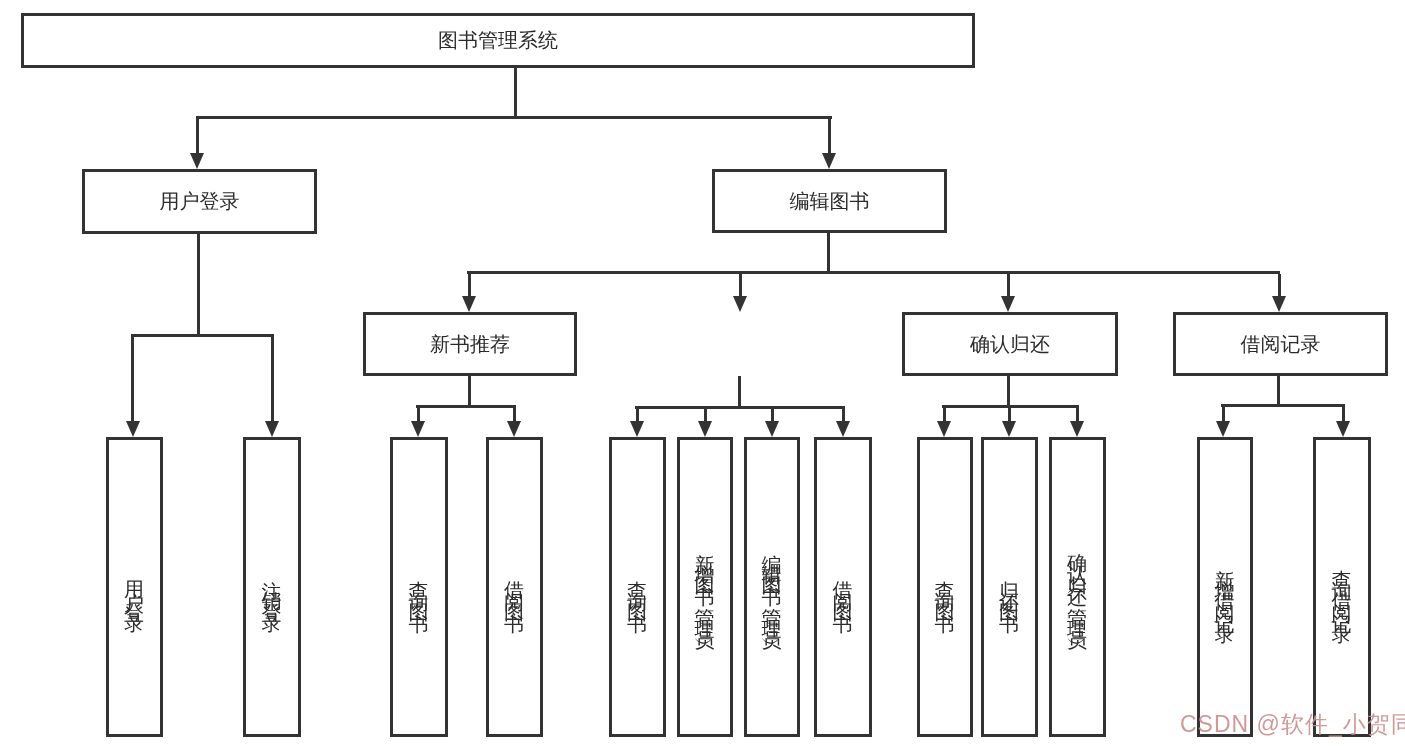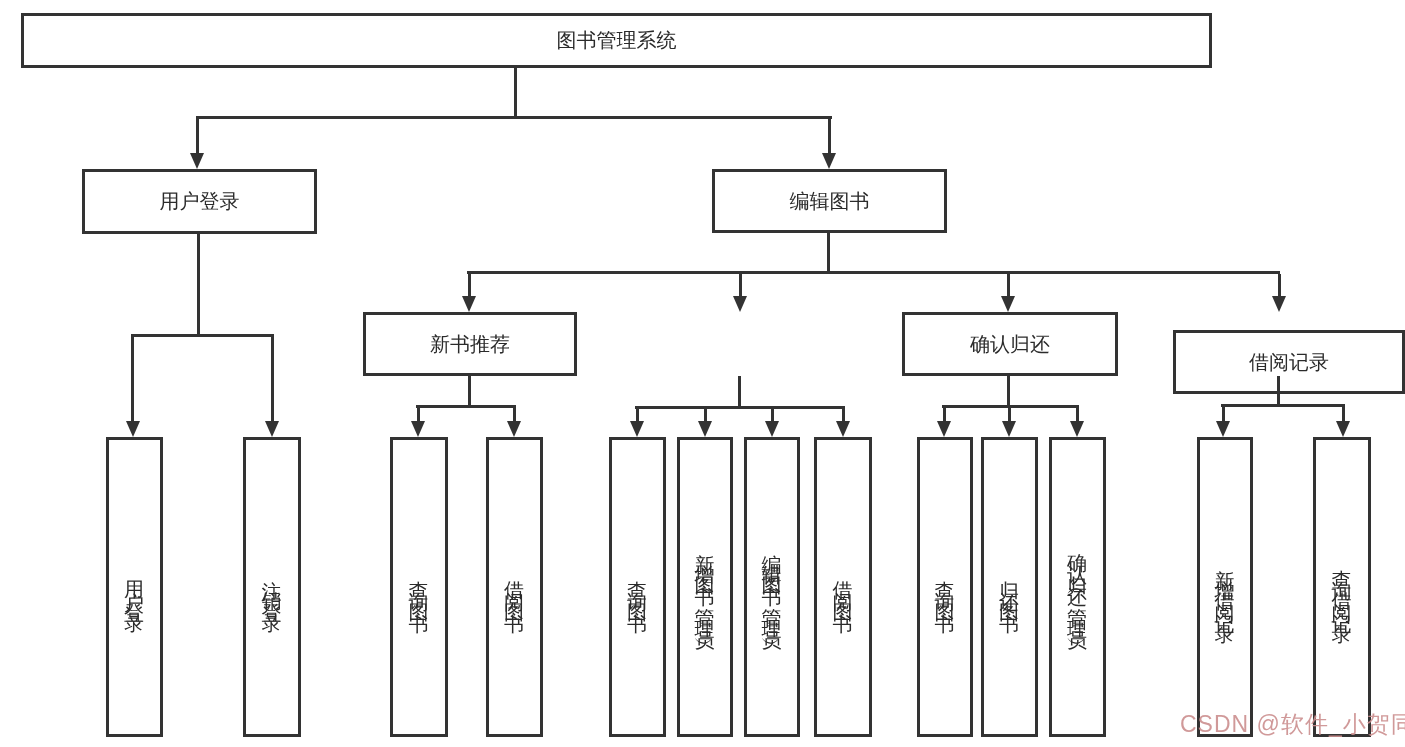--- a/index.html
+++ b/index.html
@@ -25,28 +25,28 @@
   .watermark{
     position:absolute;left:1180px;top:709px;font-size:23px;letter-spacing:1px;
     color:#cc8f8f;opacity:.9;z-index:10;white-space:nowrap;
   }
 </style>
 </head>
 <body>
 
 <div class="canvas">
 
-  <div class="box" style="left:21px;top:13px;width:1191px;height:55px">图书管理系统</div>
+  <div class="box" style="left:21px;top:13px;width:954px;height:55px">图书管理系统</div>
 
   <div class="box" style="left:82px;top:169px;width:235px;height:65px">用户登录</div>
   <div class="box" style="left:712px;top:169px;width:235px;height:64px">编辑图书</div>
 
   <div class="box" style="left:363px;top:312px;width:214px;height:64px">新书推荐</div>
   <div class="box" style="left:902px;top:312px;width:216px;height:64px">确认归还</div>
-  <div class="box" style="left:1173px;top:330px;width:232px;height:64px">借阅记录</div>
+  <div class="box" style="left:1173px;top:312px;width:215px;height:64px">借阅记录</div>
 
   <div class="box" style="left:106px;top:437px;width:57px;height:300px">
     <span class="leaf-text">用户登录</span>
   </div>
   <div class="box" style="left:243px;top:437px;width:58px;height:300px">
     <span class="leaf-text">注销登录</span>
   </div>
 
   <div class="box" style="left:390px;top:437px;width:58px;height:300px">
     <span class="leaf-text">查询图书</span>

